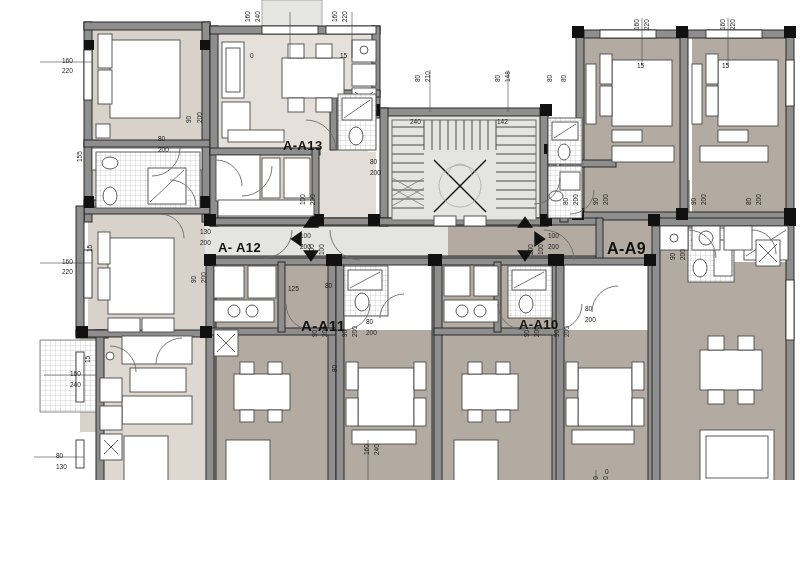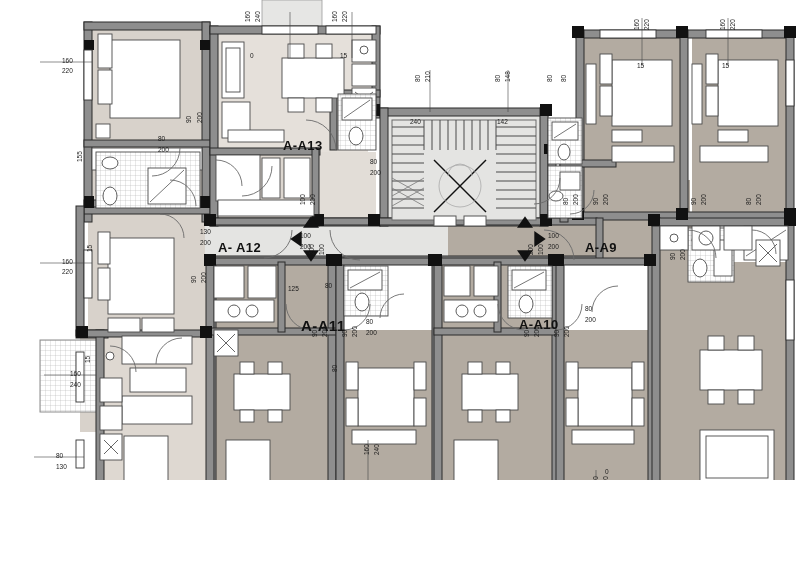--- a/index.html
+++ b/index.html
@@ -497,21 +497,21 @@
         <polygon points="303,250.28571428571428 319,250.28571428571428 311,261.7142857142857" fill="#111111"></polygon>
         <polygon points="517,227.71428571428572 533,227.71428571428572 525,216.28571428571428" fill="#111111"></polygon>
         <polygon points="534.2857142857143,231 534.2857142857143,247 545.7142857142857,239" fill="#111111"></polygon>
         <polygon points="517,250.28571428571428 533,250.28571428571428 525,261.7142857142857" fill="#111111"></polygon>
       </g>
 </svg>
 
 <div id="aptLabels">
       <div class="aptlabel" style="left: 283px; top: 138px; font-size: 13px;">A-A13</div>
       <div class="aptlabel" style="left: 218px; top: 240px; font-size: 13px;">A- A12</div>
-      <div class="aptlabel" style="left: 585px; top: 240px; font-size: 13px;">A-A9</div>
+      <div class="aptlabel" style="left: 607px; top: 240px; font-size: 16px;">A-A9</div>
       <div class="aptlabel" style="left: 301px; top: 317px; font-size: 15px;">A-A11</div>
       <div class="aptlabel" style="left: 519px; top: 317px; font-size: 13px;">A-A10</div>
     </div>
 <div id="dimLabels">
       <div class="dimtxt" style="left: 62px; top: 57px; font-size: 6.5px;">160</div>
       <div class="dimtxt" style="left: 62px; top: 67px; font-size: 6.5px;">220</div>
       <div class="dimtxt" style="left: 62px; top: 258px; font-size: 6.5px;">160</div>
       <div class="dimtxt" style="left: 62px; top: 268px; font-size: 6.5px;">220</div>
       <div class="dimtxt" style="left: 70px; top: 370px; font-size: 6.5px;">160</div>
       <div class="dimtxt" style="left: 70px; top: 381px; font-size: 6.5px;">240</div>

